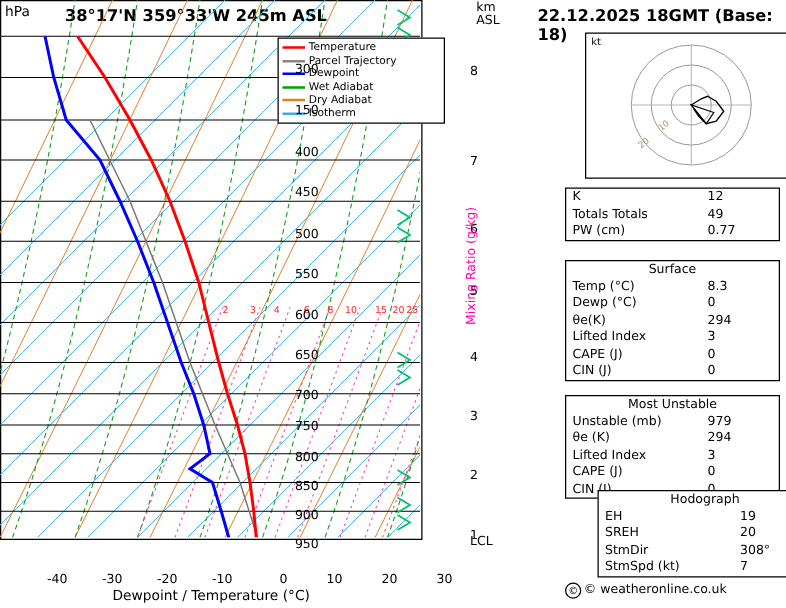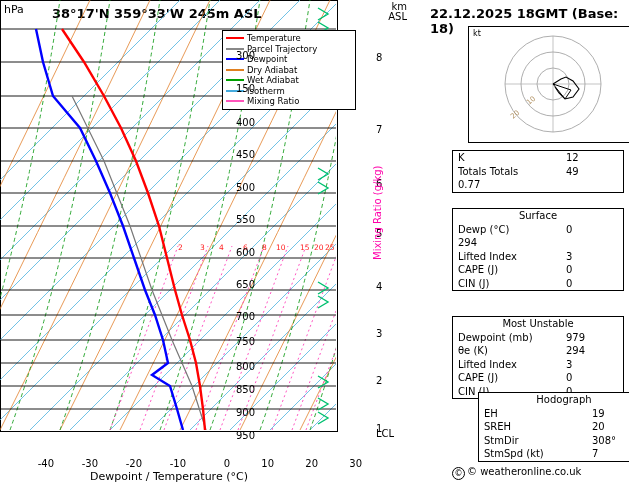--- a/index.html
+++ b/index.html
@@ -5,21 +5,21 @@
   html,body{margin:0;padding:0;}
   body{width:629px;height:486px;background:#ffffff;font-family:"DejaVu Sans",sans-serif;overflow:hidden;position:relative;}
   .root{position:absolute;inset:0;}
 
   
   .abs{position:absolute;}
 
   
   #hpa-label{left:4px;top:3px;font-size:11px;color:#000;}
   #station-title{left:52px;top:6px;font-size:13px;font-weight:bold;color:#000;}
-  #km-label{left:381px;top:2px;font-size:10px;color:#000;line-height:10px;text-align:right;width:26px;}
+  #km-label{left:381px;top:2px;font-size:10px;color:#000;line-height:10px;text-align:left;width:26px;}
   #date-title{left:430px;top:6px;font-size:13px;font-weight:bold;color:#000;}
 
   
   #plot{left:36px;top:26px;width:336px;height:430px;border:1px solid #000;background:#fff;overflow:hidden;}
   #plot svg{position:absolute;left:0;top:0;}
 
   
   .ytick{position:absolute;right:374px;font-size:10px;color:#000;text-align:right;width:30px;}
   .xtick{position:absolute;top:458px;font-size:10px;color:#000;text-align:right;width:34px;}
   #xaxis-title{position:absolute;left:90px;top:470px;font-size:11px;color:#000;}
@@ -178,34 +178,30 @@
         </div>
       <div class="row">
           <span class="swatch" style="border-top-color:#888888"></span>
           <span>Parcel Trajectory</span>
         </div>
       <div class="row">
           <span class="swatch" style="border-top-color:#0000ff"></span>
           <span>Dewpoint</span>
         </div>
       <div class="row">
+          <span class="swatch" style="border-top-color:#00a000"></span>
+          <span>Wet Adiabat</span>
+        </div>
+      <div class="row">
           <span class="swatch" style="border-top-color:#e08020"></span>
           <span>Dry Adiabat</span>
         </div>
       <div class="row">
-          <span class="swatch" style="border-top-color:#00a000"></span>
-          <span>Wet Adiabat</span>
-        </div>
-      <div class="row">
           <span class="swatch" style="border-top-color:#44aadd"></span>
           <span>Isotherm</span>
-        </div>
-      <div class="row">
-          <span class="swatch" style="border-top-color:#ff55bb"></span>
-          <span>Mixing Ratio</span>
         </div>
     </div>
   </div>
 
   <div class="ytick" style="top:50px">300</div>
   <div class="ytick" style="top:83px">150</div>
   <div class="ytick" style="top:117px">400</div>
   <div class="ytick" style="top:149px">450</div>
   <div class="ytick" style="top:182px">500</div>
   <div class="ytick" style="top:214px">550</div>
@@ -264,51 +260,57 @@
   <div class="tbl" id="tbl1">
     <div class="r">
         <span class="k">K</span>
         <span class="v">12</span>
       </div>
     <div class="r">
         <span class="k">Totals Totals</span>
         <span class="v">49</span>
       </div>
     <div class="r">
+        <span class="k">PW (cm)</span>
         <span class="v">0.77</span>
       </div>
   </div>
 
   <div class="tbl" id="tbl2">
     <div class="hdr">Surface</div>
     <div class="r">
+        <span class="k">Temp (°C)</span>
+        <span class="v">8.3</span>
+      </div>
+    <div class="r">
         <span class="k">Dewp (°C)</span>
         <span class="v">0</span>
       </div>
     <div class="r">
+        <span class="k">θe(K)</span>
         <span class="v">294</span>
       </div>
     <div class="r">
         <span class="k">Lifted Index</span>
         <span class="v">3</span>
       </div>
     <div class="r">
         <span class="k">CAPE (J)</span>
         <span class="v">0</span>
       </div>
     <div class="r">
         <span class="k">CIN (J)</span>
         <span class="v">0</span>
       </div>
   </div>
 
   <div class="tbl" id="tbl3">
     <div class="hdr">Most Unstable</div>
     <div class="r">
-        <span class="k">Dewpoint (mb)</span>
+        <span class="k">Unstable (mb)</span>
         <span class="v">979</span>
       </div>
     <div class="r">
         <span class="k">θe (K)</span>
         <span class="v">294</span>
       </div>
     <div class="r">
         <span class="k">Lifted Index</span>
         <span class="v">3</span>
       </div>

